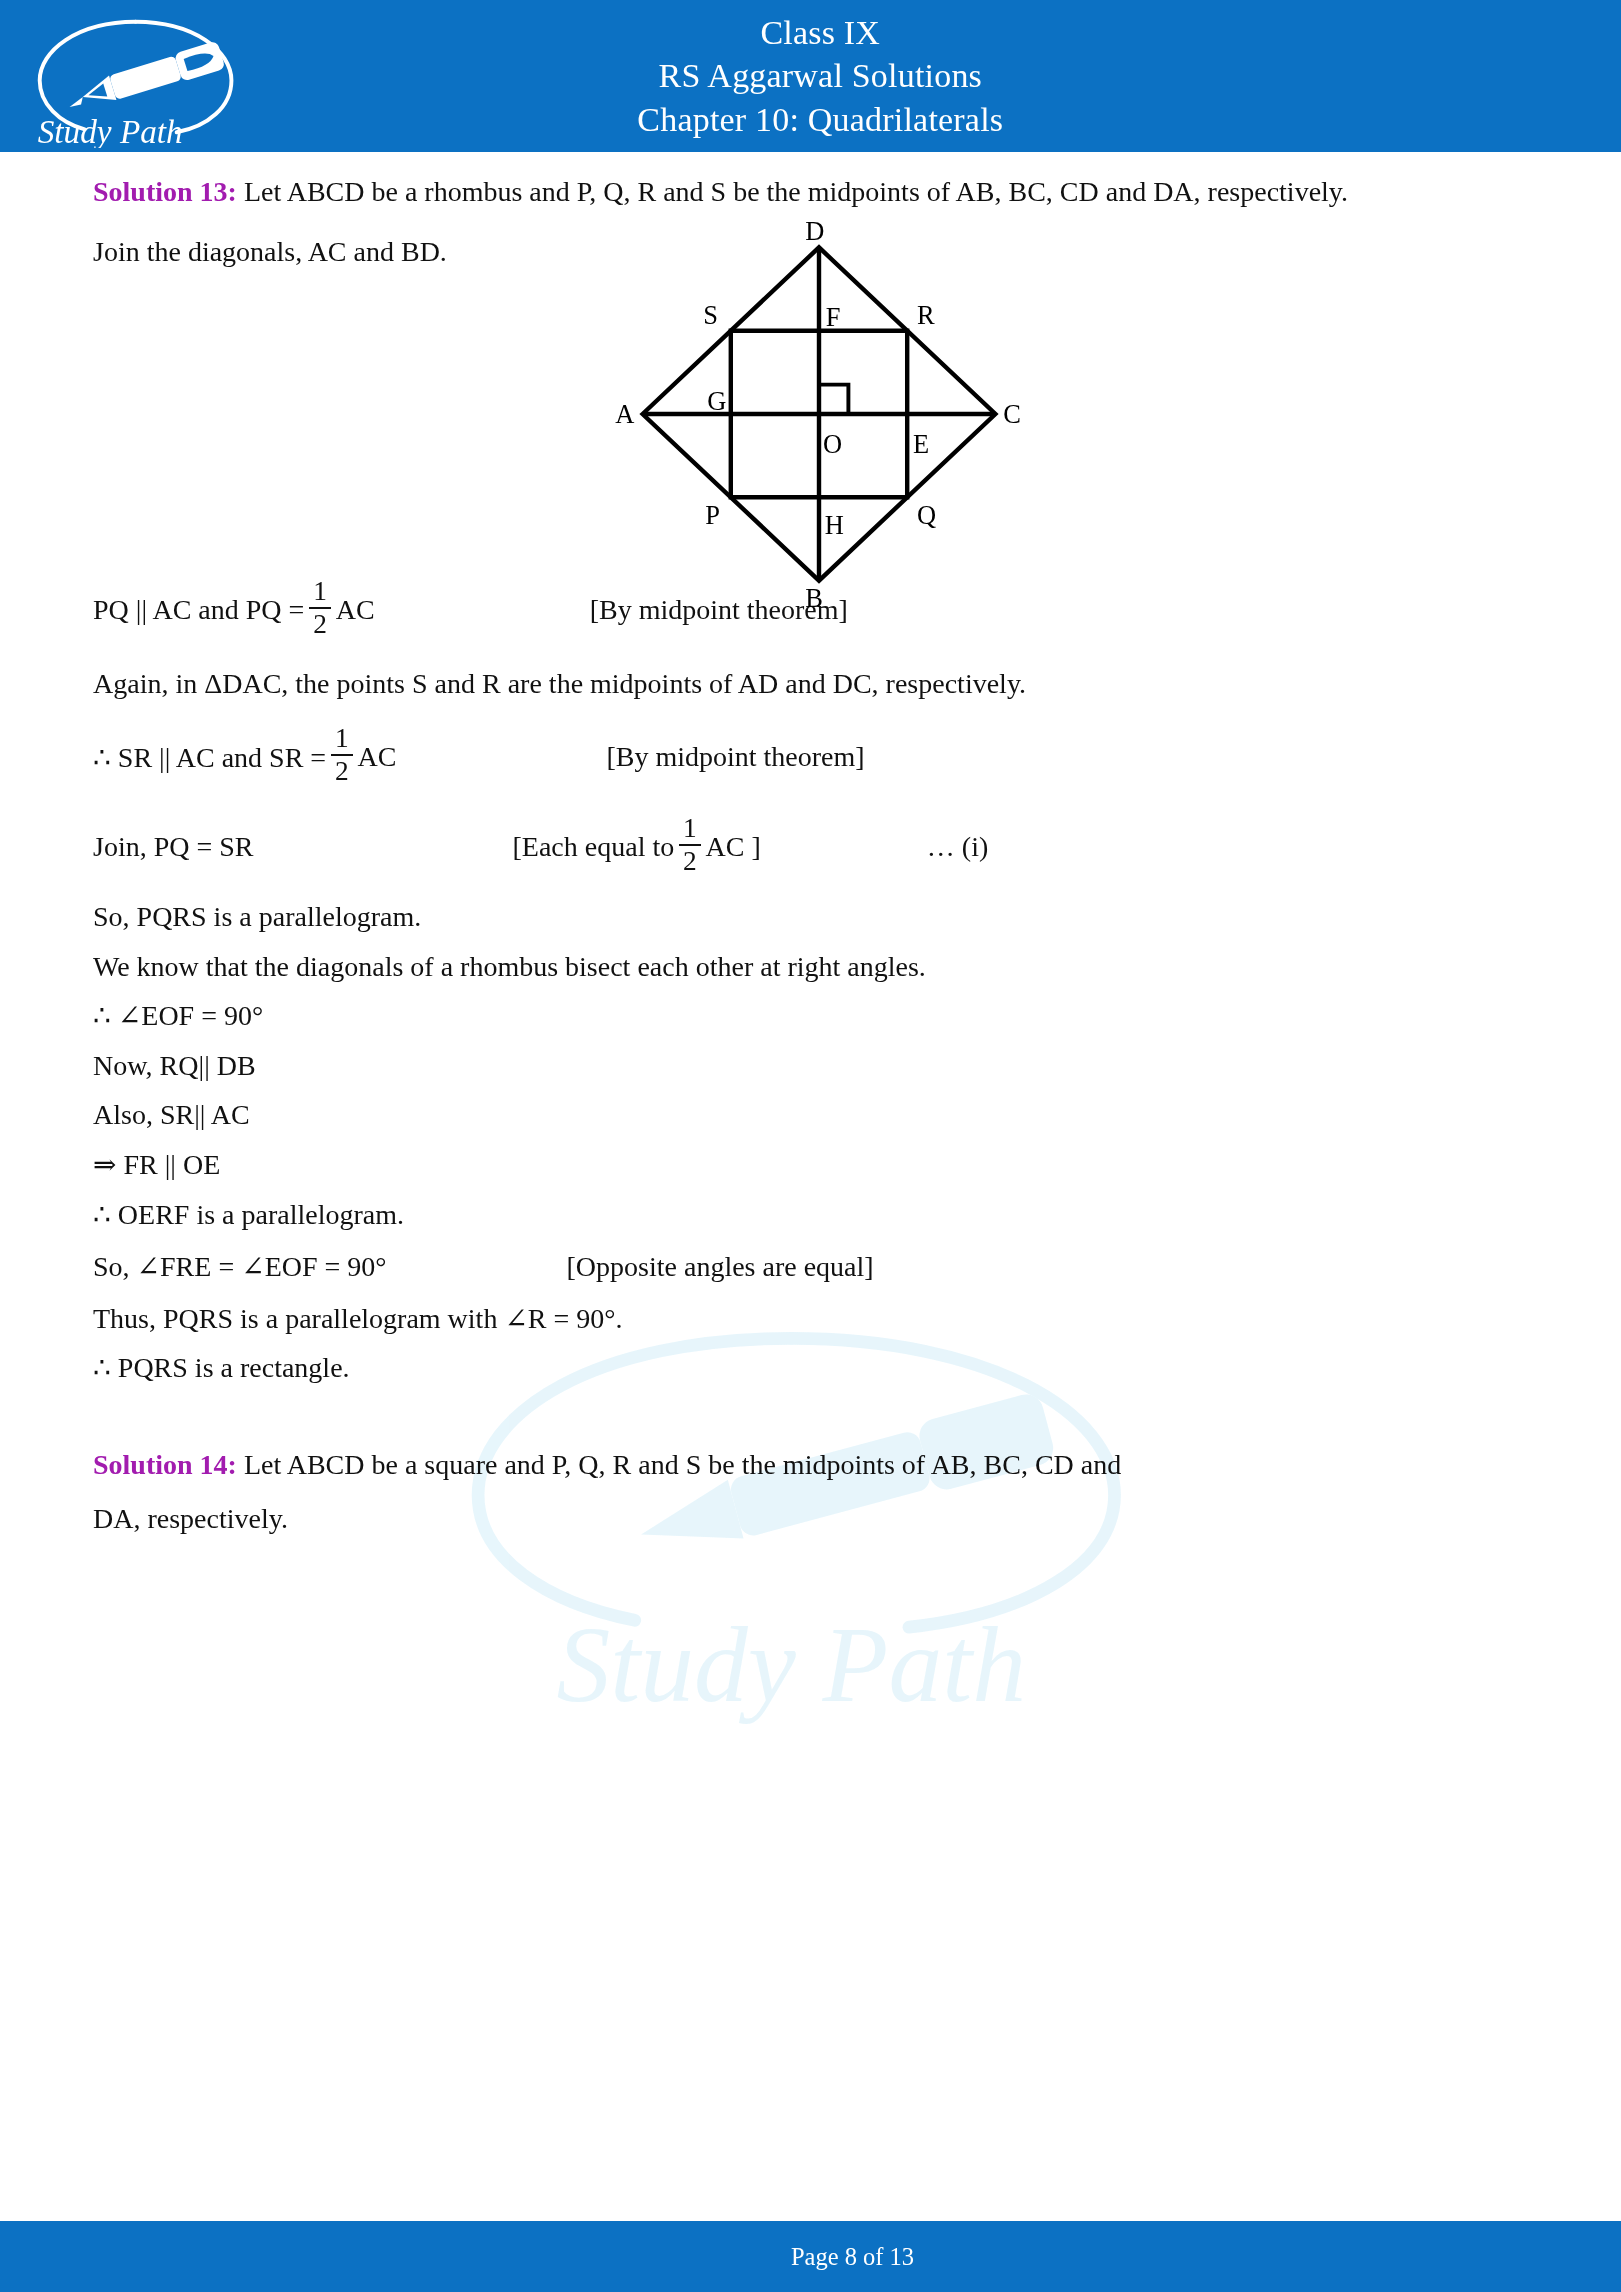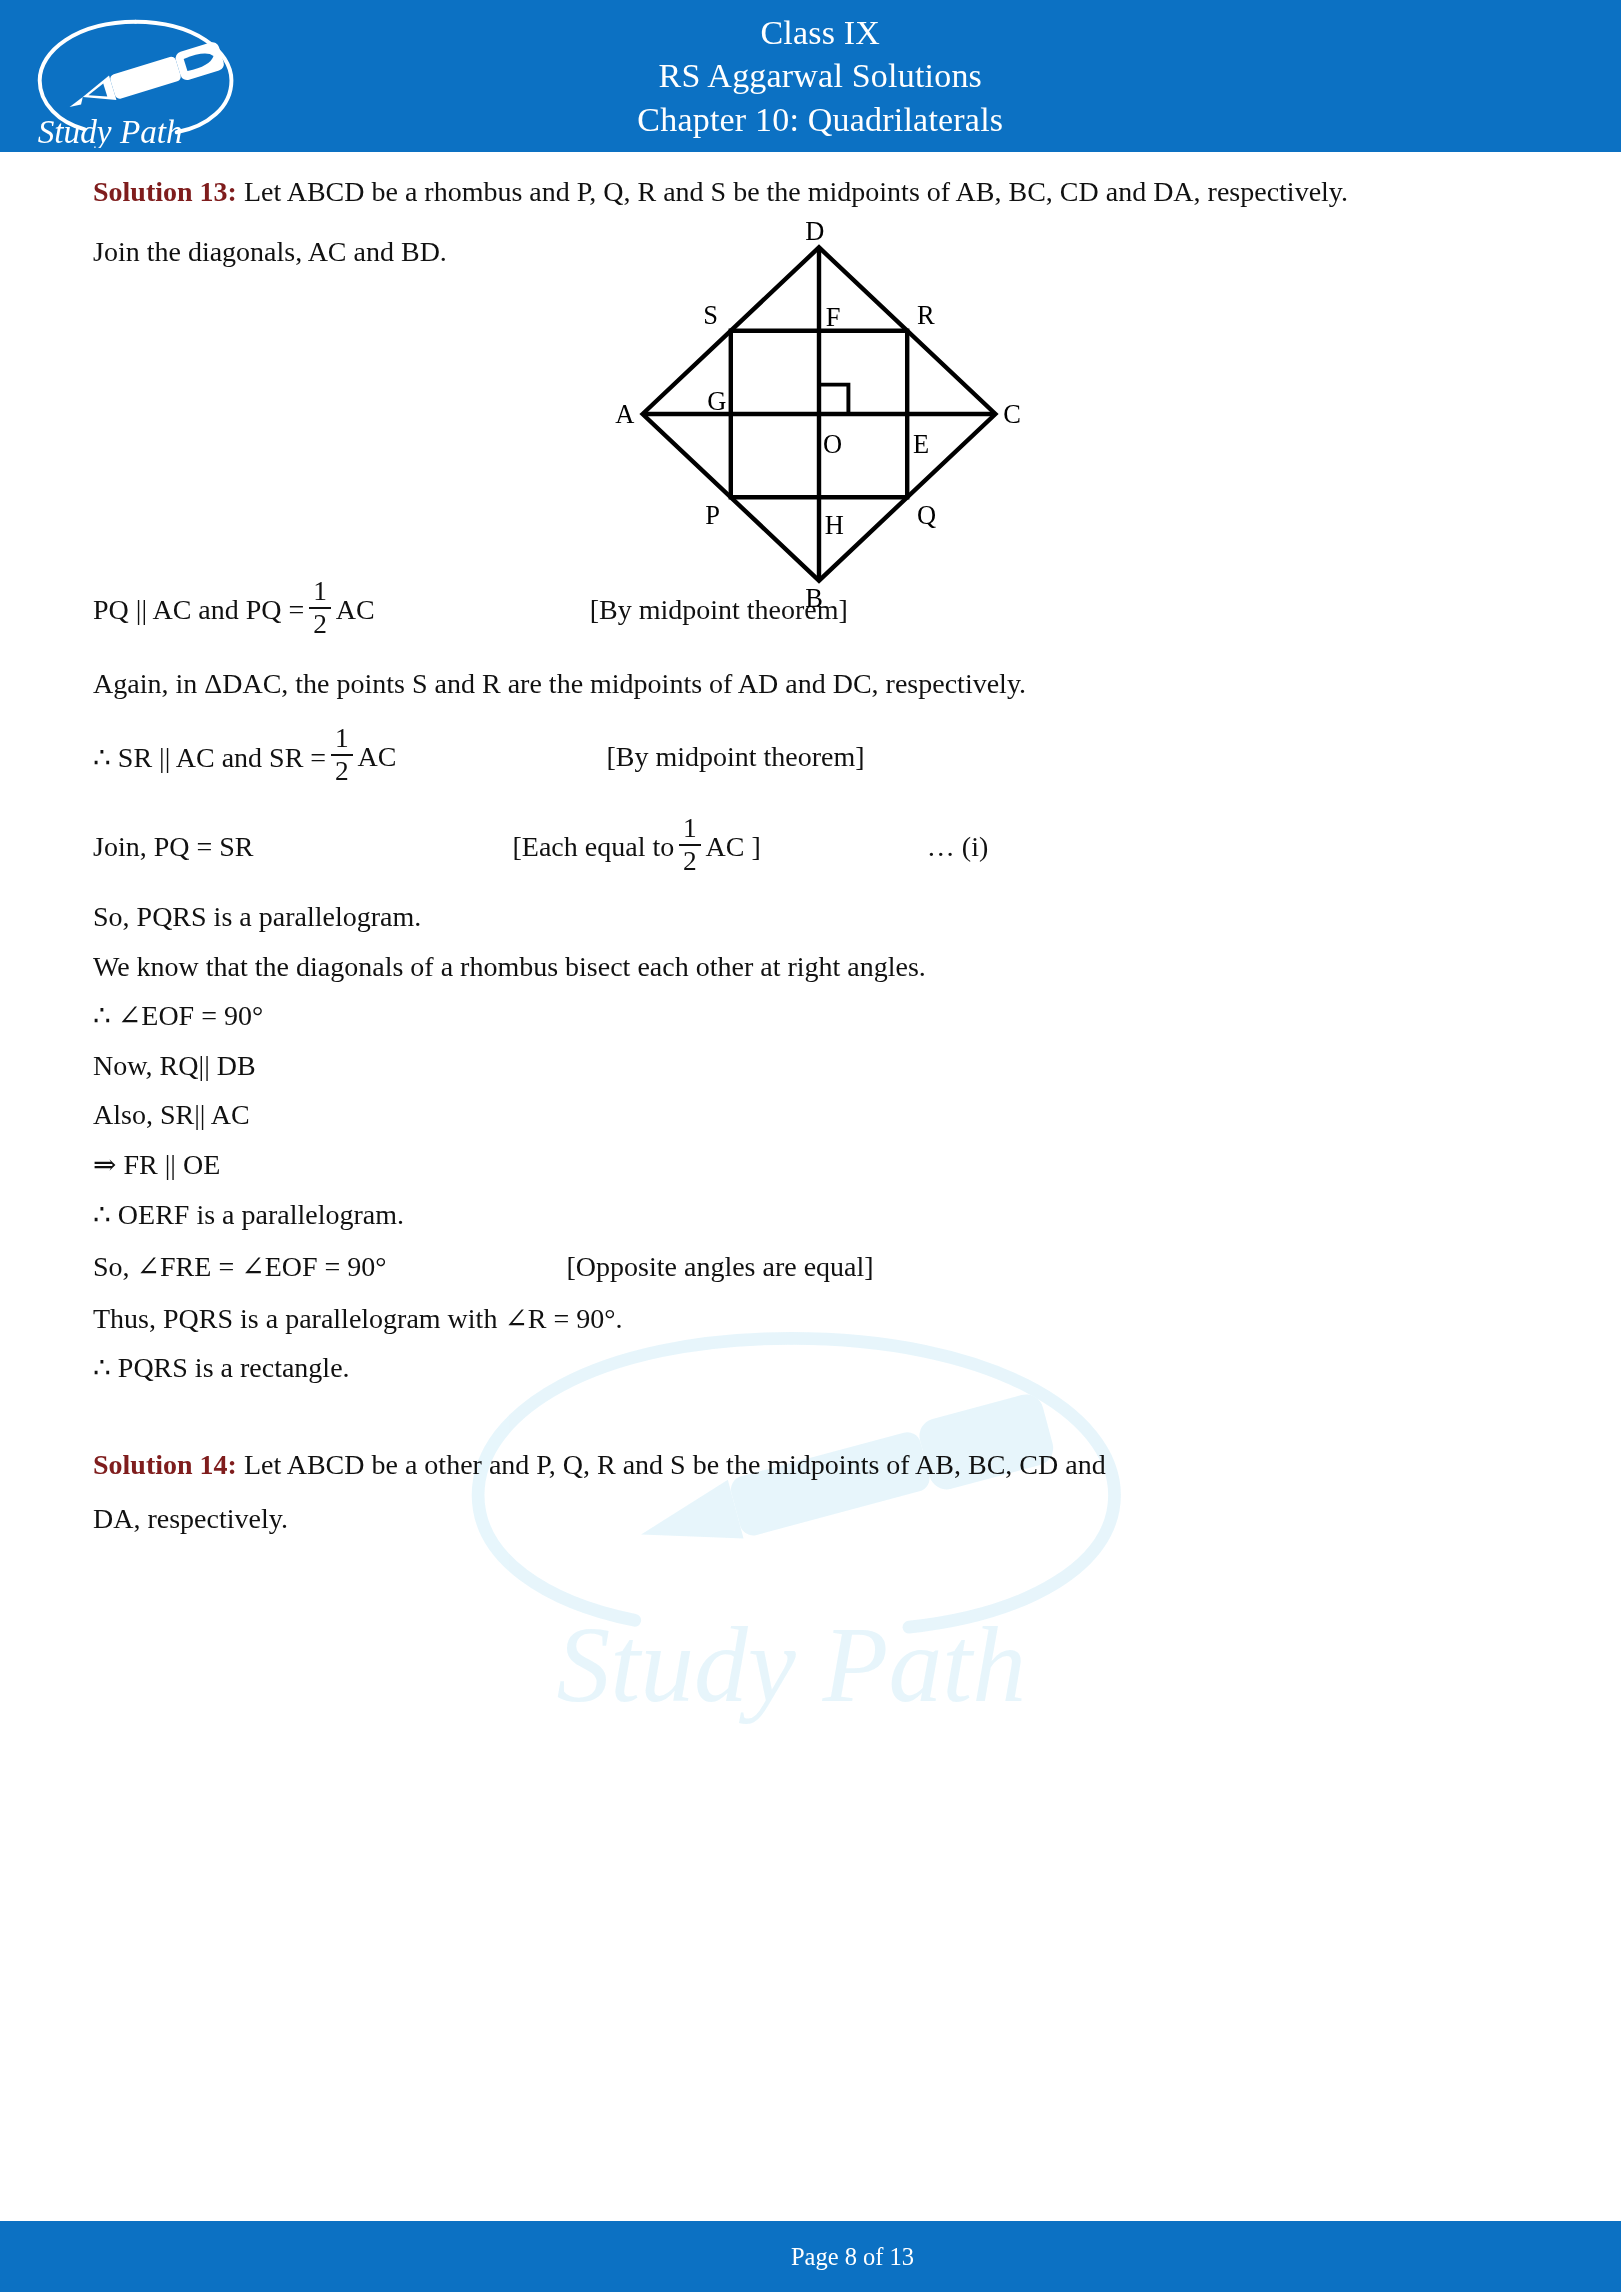--- a/index.html
+++ b/index.html
@@ -71,21 +71,21 @@
 
   .line {
     font-size: 28px;
     color: #111111;
     line-height: 1.0;
     margin: 0 0 21.6px 0;
     white-space: nowrap;
   }
   .line.wrap { white-space: normal; }
   .sol-label {
-    color: #7f1d1d;
+    color: #a21caf;
     font-weight: bold;
   }
 
   
   .eq-row {
     display: flex;
     align-items: center;
     font-size: 28px;
     color: #111111;
     margin: 0 0 19.6px 0;
@@ -309,21 +309,21 @@
       <span class="eq-left">So, ∠FRE = ∠EOF = 90°</span>
       <span style="display:inline-block;width:132px;"></span>
       <span class="eq-reason">[Opposite angles are equal]</span>
     </div>
 
     <p class="line">Thus, PQRS is a parallelogram with ∠R = 90°.</p>
 
     <p class="line" style="margin-bottom:69px;"> ∴ PQRS is a rectangle.</p>
 
     <p class="line" style="margin-bottom:25.5px;">
-      <span class="sol-label">Solution 14:</span><span>  Let ABCD be a other and P, Q, R and S be the midpoints of AB, BC, CD and</span>
+      <span class="sol-label">Solution 14:</span><span>  Let ABCD be a square and P, Q, R and S be the midpoints of AB, BC, CD and</span>
     </p>
 
     <p class="line">DA, respectively.</p>
 
   </div>
 </div>
 
 <div class="page-footer">
   <span>Page 8 of 13</span>
 </div>

